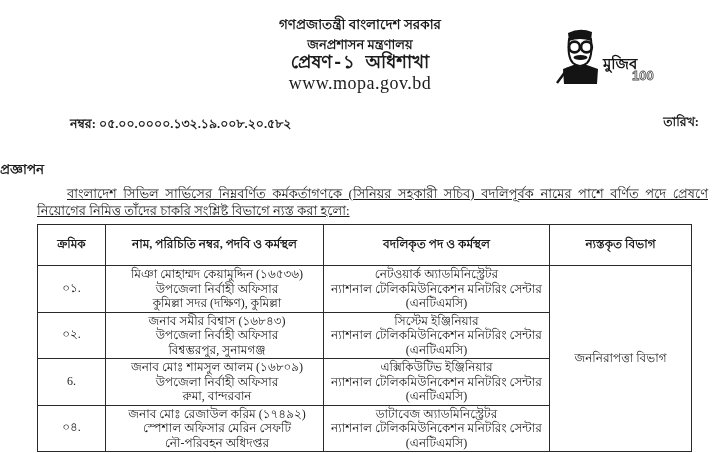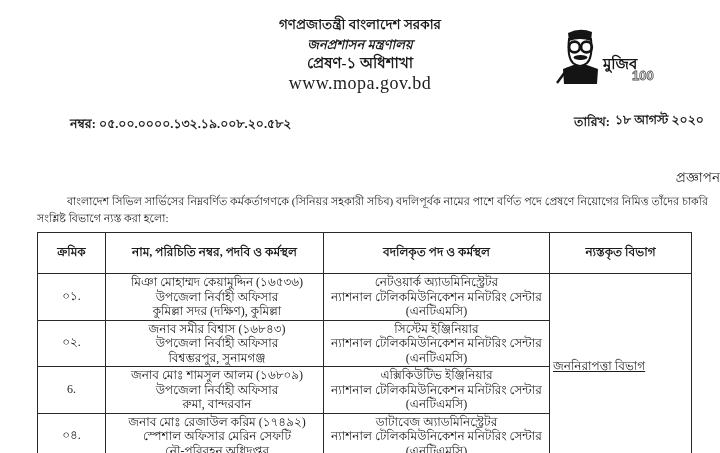--- a/index.html
+++ b/index.html
@@ -9,50 +9,50 @@
     font-family:"Liberation Serif","DejaVu Serif",serif;
     color:#1b1b1b;
     position:relative;
     overflow:hidden;
   }
   .page { position:absolute; inset:0;border-radius:19px; }
 
   
   .letterhead { text-align:center; padding-top:15px; }
   .lh-line1 { font-size:13.5px; font-weight:bold; line-height:20px; }
-  .lh-line2 { font-size:13px;  font-weight:bold; line-height:19px;font-style:italic; }
-  .lh-line3 { font-size:15px; font-weight:bold; line-height:18px; }
+  .lh-line2 { font-size:13px;  font-weight:bold; line-height:19px; }
+  .lh-line3 { font-size:18px; font-weight:bold; line-height:18px;font-family:Liberation Mono, monospace; }
   .lh-site  { font-size:18px; font-weight:normal; line-height:23px; letter-spacing:0.5px; }
 
   .logo { position:absolute; top:27px; left:556px; width:104px; height:58px; }
 
   
   .meta-row { position:relative; height:44px; margin-top:12px; }
   .memo { position:absolute; left:70px; top:8px; font-size:12.5px; font-weight:bold; }
   .date-block { position:absolute; right:16px; top:0; display:flex; align-items:flex-start; gap:5px;
                 font-size:12.5px; font-weight:bold; }
   .date-label { padding-top:6px; }
   .date-stack { text-align:center; }
   .date-top { border-bottom:1.2px solid #222; padding:0 3px 2px; }
   .date-bottom { padding-top:4px; }
 
   
-  .doc-title { text-align:right; font-weight:normal; font-size:13.5px; margin-top:16px; }
-  .doc-body  { margin:3px 12px 0 37px; font-size:11px; line-height:17px;
-               text-align:justify; text-indent:30px; }
+  .doc-title { text-align:left; font-weight:bold; font-size:13.5px; margin-top:8px; }
+  .doc-body  { margin:3px 12px 0 37px; font-size:13px; line-height:17px;
+               text-align:justify; text-indent:30px;text-decoration:underline; }
 
   
   table { border-collapse:collapse; margin:5px 0 0 37px; width:654px; table-layout:fixed; }
   th, td { border:1.2px solid #2a2a2a; font-size:12px; vertical-align:middle; }
   th { font-weight:bold; height:20px; padding:10px 2px; }
   td { height:45px; padding:1px 3px; }
   td.c-serial   { text-align:center; }
   td.c-officer  { text-align:center; padding-left:8px; white-space:pre-line; line-height:14.5px; }
   td.c-post     { text-align:center; white-space:pre-line; line-height:14.5px; }
-  td.c-division { text-align:left;text-decoration:underline; }
+  td.c-division { text-align:center; }
 
   
   .footer-clause { margin:16px 0 0 40px; font-size:12.5px; }
   .clause-num { display:inline-block; width:44px; }
 </style>
 </head>
 <body>
 
 <div class="page">
 
@@ -86,21 +86,20 @@
   </div>
 
   <div class="meta-row">
     <div class="memo">
       <span>নম্বর:</span>
       <span>০৫.০০.০০০০.১৩২.১৯.০০৮.২০.৫৮২</span>
     </div>
     <div class="date-block">
       <span class="date-label">তারিখ:</span>
       <span class="date-stack">
-        <span class="date-bottom" style="display:block">১৮ আগস্ট ২০২০</span>
       </span>
     </div>
   </div>
 
   <div class="doc-title">প্রজ্ঞাপন</div>
   <div class="doc-body">বাংলাদেশ সিভিল সার্ভিসের নিম্নবর্ণিত কর্মকর্তাগণকে (সিনিয়র সহকারী সচিব) বদলিপূর্বক নামের পাশে বর্ণিত পদে প্রেষণে নিয়োগের নিমিত্ত তাঁদের চাকরি সংশ্লিষ্ট বিভাগে ন্যস্ত করা হলো:</div>
 
   <table>
     <colgroup>
       <col style="width:68px">

